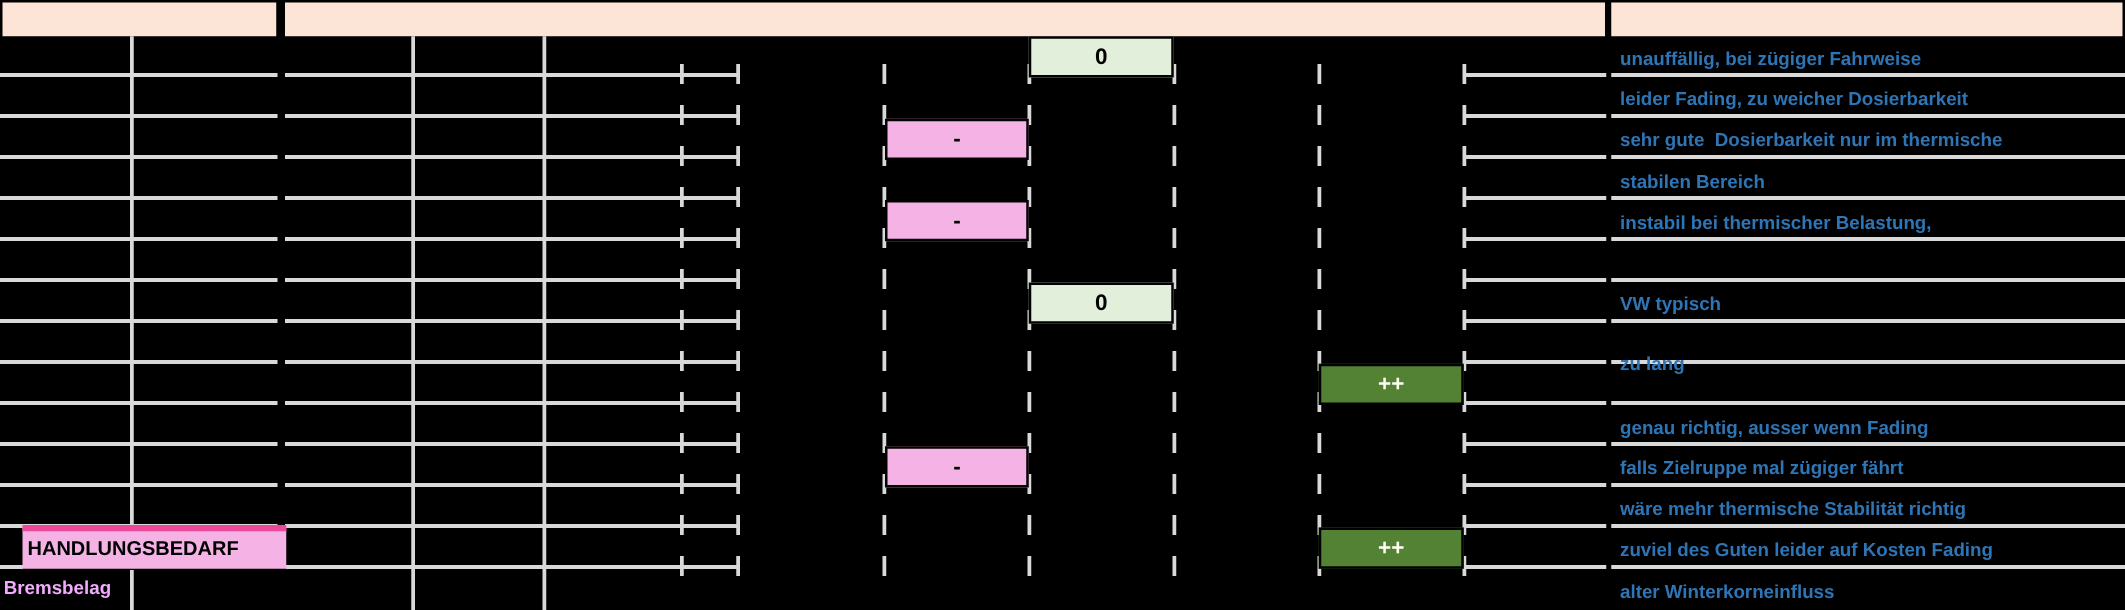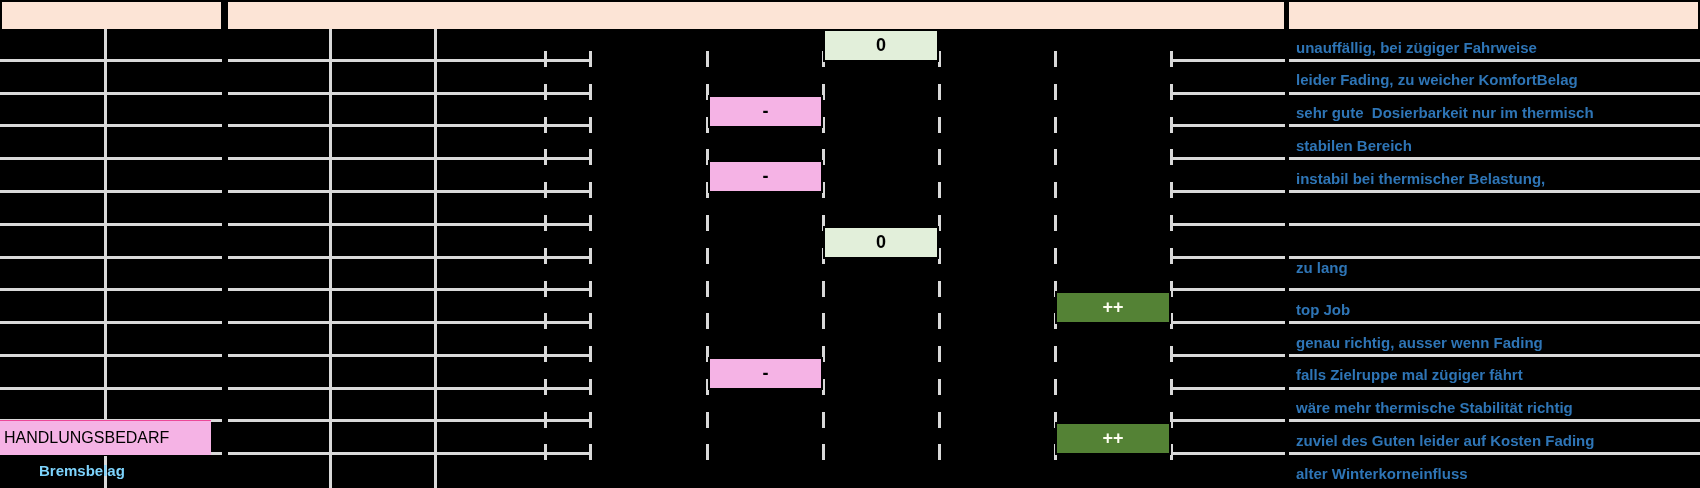--- a/index.html
+++ b/index.html
@@ -55,35 +55,35 @@
   .rc5{left:708px; top:356.9px; width:115px;}
   .rc6{left:1055px;top:422.4px; width:116px;}
 
   
   .note{
     position:absolute; left:1296px; width:400px; height:36px;
     display:flex; align-items:center;
     color:#2e75b6; font-weight:bold; font-size:15px; white-space:pre;
   }
   .nr1{top:29px;} .nr2{top:61.8px;} .nr3{top:94.6px;} .nr4{top:127.4px;}
-  .nr5{top:160.1px;text-align:right;} .nr6{top:192.9px;} .nr7{top:225.7px;} .nr8{top:249px;text-align:right;}
+  .nr5{top:160.1px;text-align:right;} .nr6{top:192.9px;} .nr7{top:225.7px;} .nr8{top:273px;text-align:right;}
   .nr9{top:291.3px;} .nr10{top:324.1px;} .nr11{top:356.9px;} .nr12{top:389.6px;}
   .nr13{top:422.4px;} .nr14{top:455.2px;}
 
   
   .action-cell{
-    position:absolute; left:0; top:420px; width:211px; height:36px;
-    background:#f5b3e5; color:#000; font-weight:normal; font-size:16px;
+    position:absolute; left:18px; top:420px; width:211px; height:36px;
+    background:#f5b3e5; color:#000; font-weight:bold; font-size:16px;
     display:flex; align-items:center; padding-left:4px; box-sizing:border-box;
-    border-top:1px solid #ec4899; border-bottom:1px solid #000;
+    border-top:5px solid #ec4899; border-bottom:1px solid #000;
   }
   .component-label{
     position:absolute; left:3px; top:455.2px; width:100px; height:30px;
     display:flex; align-items:center;
-    color:#7dd3fc; font-weight:bold; font-size:15px;margin-left:36px;
+    color:#f0abfc; font-weight:bold; font-size:15px;
   }
 </style>
 </head>
 <body>
 
 <div id="canvas">
 
   <div class="hdr hdr-left"></div>
   <div class="hdr hdr-mid"></div>
   <div class="hdr hdr-right"></div>
@@ -106,26 +106,26 @@
 
   <div class="rating rate-neutral  rc0">0</div>
   <div class="rating rate-negative rc1">-</div>
   <div class="rating rate-negative rc2">-</div>
   <div class="rating rate-neutral  rc3">0</div>
   <div class="rating rate-verypos  rc4">++</div>
   <div class="rating rate-negative rc5">-</div>
   <div class="rating rate-verypos  rc6">++</div>
 
   <div class="note nr1">unauffällig, bei zügiger Fahrweise</div>
-  <div class="note nr2">leider Fading, zu weicher KomfortBelag</div>
-  <div class="note nr3">sehr gute  Dosierbarkeit nur im thermisch</div>
+  <div class="note nr2">leider Fading, zu weicher Dosierbarkeit</div>
+  <div class="note nr3">sehr gute  Dosierbarkeit nur im thermische</div>
   <div class="note nr4">stabilen Bereich</div>
   <div class="note nr5">instabil bei thermischer Belastung,</div>
+  <div class="note nr7">VW typisch</div>
   <div class="note nr8">zu lang</div>
-  <div class="note nr9">top Job</div>
   <div class="note nr10">genau richtig, ausser wenn Fading</div>
   <div class="note nr11">falls Zielruppe mal zügiger fährt</div>
   <div class="note nr12">wäre mehr thermische Stabilität richtig</div>
   <div class="note nr13">zuviel des Guten leider auf Kosten Fading</div>
   <div class="note nr14">alter Winterkorneinfluss</div>
 
   <div class="action-cell">HANDLUNGSBEDARF</div>
   <div class="component-label">Bremsbelag</div>
 
 </div>

